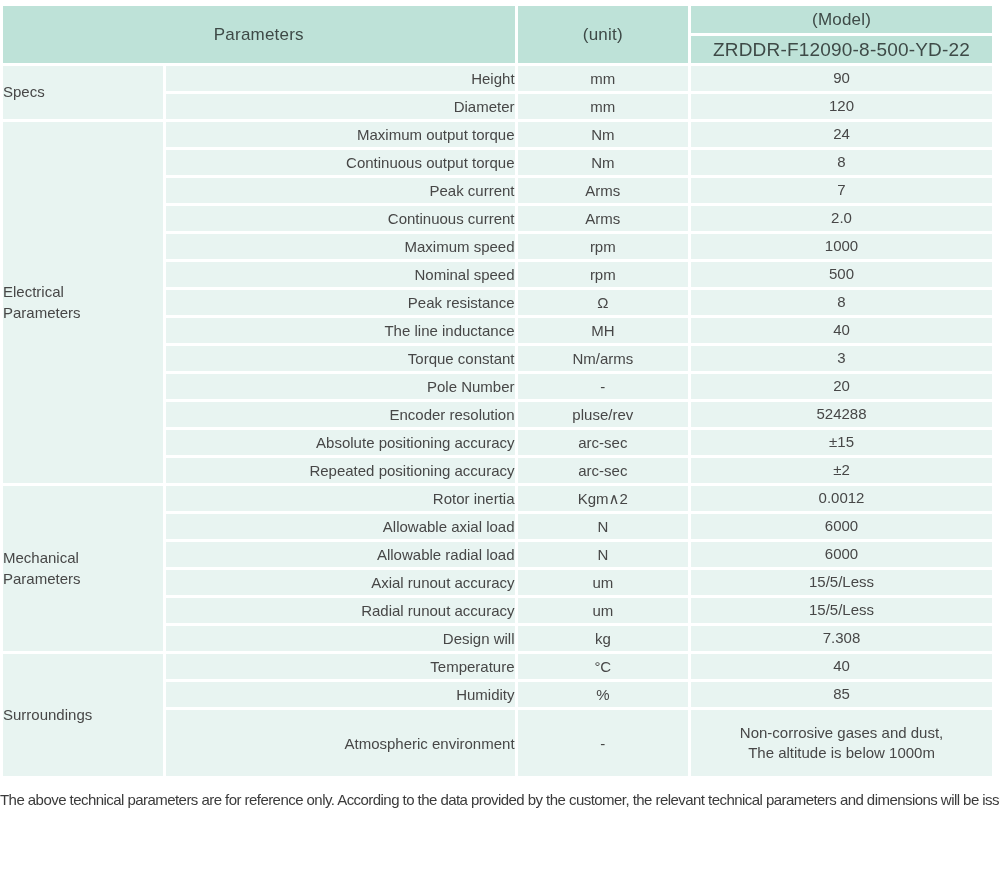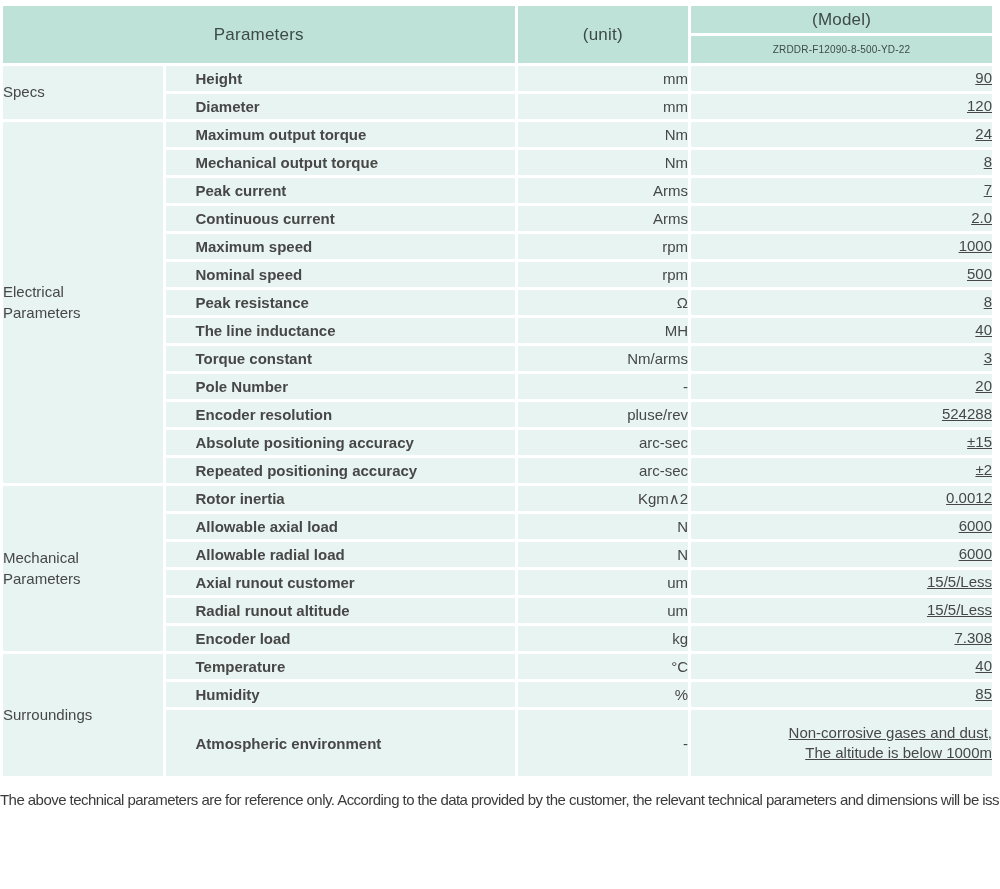--- a/index.html
+++ b/index.html
@@ -40,47 +40,45 @@
     background: #bee2d8;
     height: 27px;
     text-align: center;
     color: #3e4a47;
   }
   th.param-hdr, th.unit-hdr, th.model-hdr {
     font-size: 17px;
     letter-spacing: 0.2px;
   }
   th.model-value-hdr {
-    font-size: 10px;
+    font-size: 19px;
     letter-spacing: 0.2px;
   }
   tbody td {
     background: #e8f4f1;
     height: 25px;
     font-size: 15px;
     color: #474747;
   }
   td.cat-cell {
     text-align: left;
     white-space: pre-line;
     line-height: 1.35;
     margin-left: 36px;
   }
   td.param-cell {
-    text-align: left;
+    text-align: right;
     padding-left: 29px;
-    font-weight: bold;
   }
   td.unit-cell, td.value-cell {
-    text-align: right;
+    text-align: center;
   }
   td.value-cell {
     white-space: pre-line;
     line-height: 1.35;
-    text-decoration: underline;
   }
   tr.tall-row td {
     height: 66px;
   }
   .footer-note {
     margin: 12px 0 0 0;
     font-size: 15px;
     letter-spacing: -0.55px;
     color: #3b3b3b;
     white-space: nowrap;
@@ -121,21 +119,21 @@
           <td class="value-cell">120</td>
         </tr>
         <tr>
           <td class="cat-cell" rowspan="13">Electrical
 Parameters</td>
           <td class="param-cell">Maximum output torque</td>
           <td class="unit-cell">Nm</td>
           <td class="value-cell">24</td>
         </tr>
         <tr>
-          <td class="param-cell">Mechanical output torque</td>
+          <td class="param-cell">Continuous output torque</td>
           <td class="unit-cell">Nm</td>
           <td class="value-cell">8</td>
         </tr>
         <tr>
           <td class="param-cell">Peak current</td>
           <td class="unit-cell">Arms</td>
           <td class="value-cell">7</td>
         </tr>
         <tr>
           <td class="param-cell">Continuous current</td>
@@ -198,31 +196,31 @@
           <td class="param-cell">Allowable axial load</td>
           <td class="unit-cell">N</td>
           <td class="value-cell">6000</td>
         </tr>
         <tr>
           <td class="param-cell">Allowable radial load</td>
           <td class="unit-cell">N</td>
           <td class="value-cell">6000</td>
         </tr>
         <tr>
-          <td class="param-cell">Axial runout customer</td>
+          <td class="param-cell">Axial runout accuracy</td>
           <td class="unit-cell">um</td>
           <td class="value-cell">15/5/Less</td>
         </tr>
         <tr>
-          <td class="param-cell">Radial runout altitude</td>
+          <td class="param-cell">Radial runout accuracy</td>
           <td class="unit-cell">um</td>
           <td class="value-cell">15/5/Less</td>
         </tr>
         <tr>
-          <td class="param-cell">Encoder load</td>
+          <td class="param-cell">Design will</td>
           <td class="unit-cell">kg</td>
           <td class="value-cell">7.308</td>
         </tr>
         <tr>
           <td class="cat-cell" rowspan="3">Surroundings</td>
           <td class="param-cell">Temperature</td>
           <td class="unit-cell">°C</td>
           <td class="value-cell">40</td>
         </tr>
         <tr>

